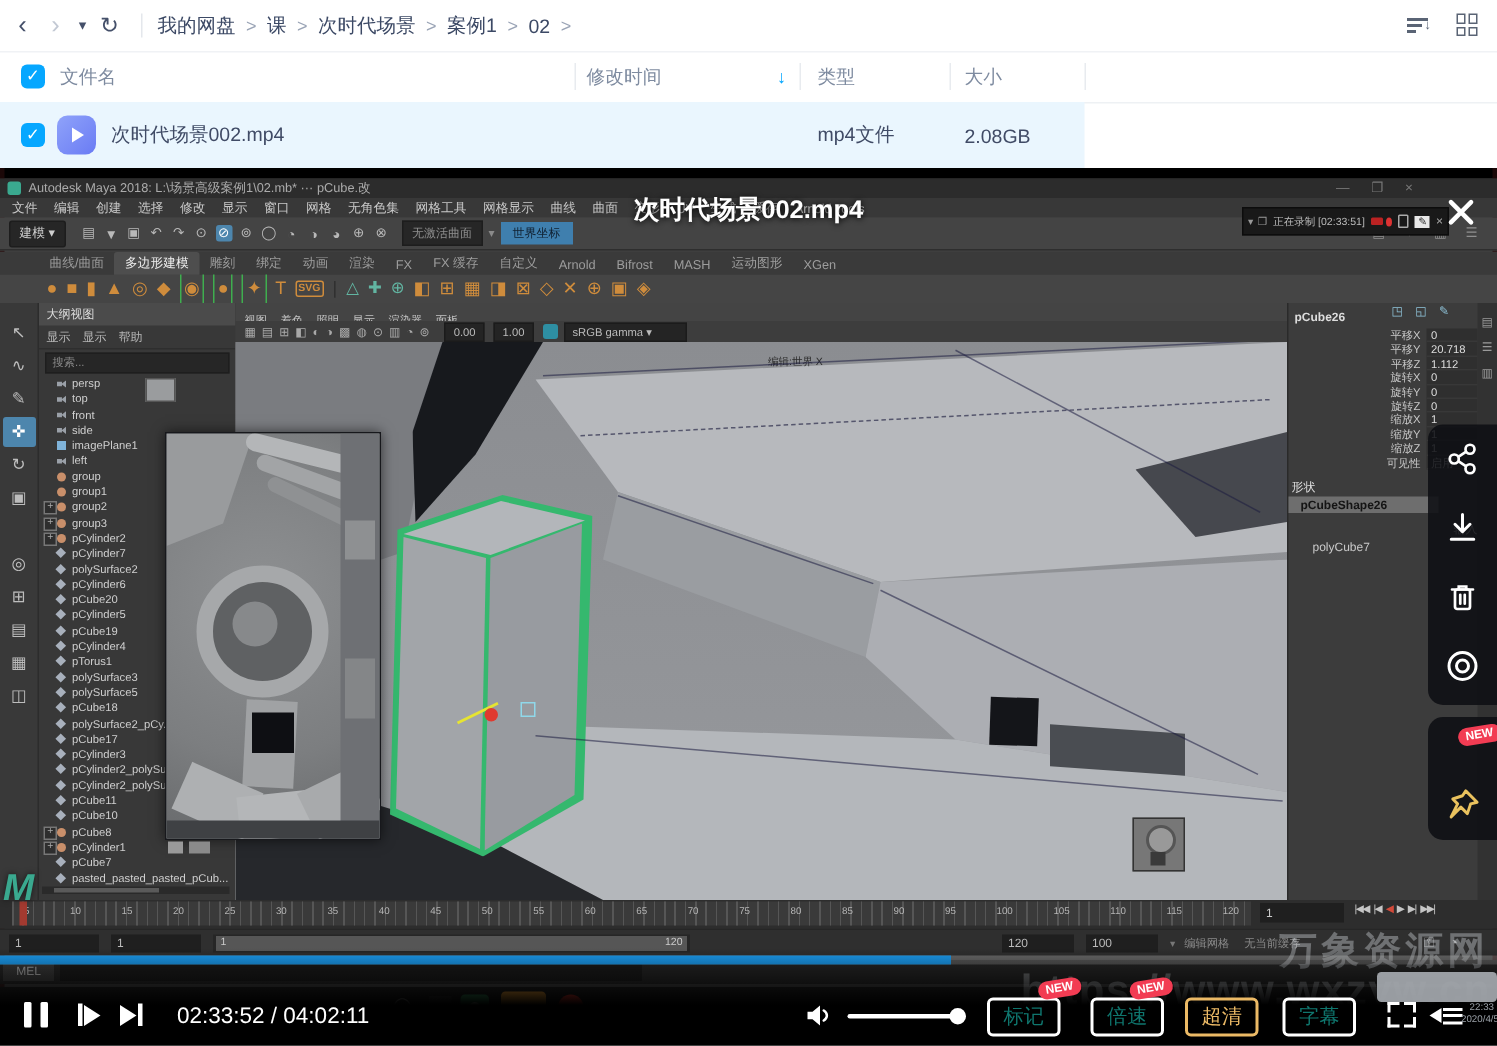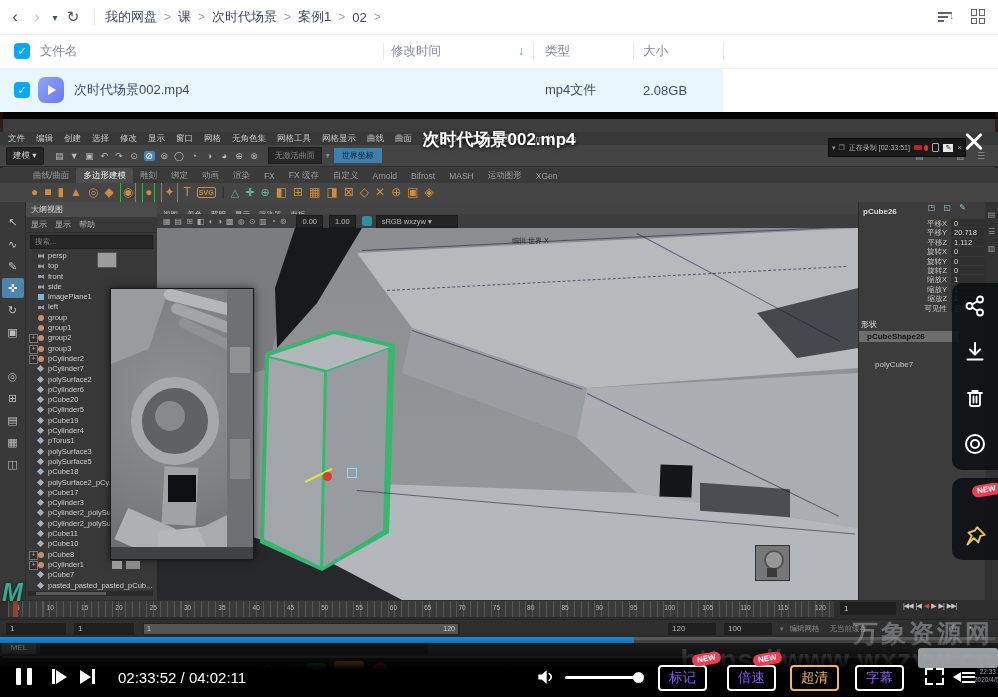--- a/index.html
+++ b/index.html
@@ -126,21 +126,21 @@
   #wm1{position:absolute;right:5px;top:505px;font-size:25px;letter-spacing:3px;}
   #wm2{position:absolute;right:4px;top:532px;font-size:28px;letter-spacing:1px;}
   #progress{left:0;top:525px;width:998px;height:6px;background:rgba(255,255,255,.22);z-index:20;cursor:pointer;}
   #progressfill{height:6px;background:#1b9df2;}
   #bottombar{left:0;top:520px;width:998px;height:65px;background:linear-gradient(180deg,rgba(0,0,0,0) 0,rgba(0,0,0,.55) 22px,#000 38px);z-index:21;}
   .ctl{position:absolute;z-index:26;}
   .pbar{display:inline-block;width:5px;height:17px;background:#fff;border-radius:1px;}
   .tri-r{width:0;height:0;border-left:11px solid #fff;border-top:7px solid transparent;border-bottom:7px solid transparent;}
   .vbar{display:inline-block;width:3px;height:15px;background:#fff;}
   #timetext{color:#fff;font-size:15px;}
-  .pill{border:2px solid #fff;border-radius:4px;color:#8b5cf6;font-size:13.5px;padding:2px 9px;cursor:pointer;white-space:nowrap;}
+  .pill{border:2px solid #fff;border-radius:4px;color:#0f766e;font-size:13.5px;padding:2px 9px;cursor:pointer;white-space:nowrap;}
   .pill.gold{border-color:#ecba66;color:#ecba66;}
   #fsbox{width:19px;height:17px;position:relative;cursor:pointer;}
   #fsbox i{position:absolute;width:6px;height:5px;border:2.5px solid #fff;}
   #tooltipbox{left:918px;top:536px;width:80px;height:20px;background:#a8adb3;border-radius:3px;z-index:22;opacity:.9;}
   #clock{left:974px;top:556px;z-index:27;color:#9ba1a8;font-size:6.5px;line-height:8px;text-align:right;width:22px;}
   #plist{cursor:pointer;}
   #plist i{display:block;width:13px;height:2px;background:#fff;margin:2.5px 0;}
   #plist .tri-l2{position:absolute;left:-9px;top:3px;width:0;height:0;border-right:8px solid #fff;border-top:5px solid transparent;border-bottom:5px solid transparent;}
 </style>
 </head>
@@ -216,20 +216,25 @@
     </div>
   </div>
 
   <div id="player" class="a">
 
     <div id="maya" class="a">
       <div class="a" style="left:0;top:0;width:998px;height:7px;background:#000;"></div>
       <div class="a bez" style="left:0;top:0;width:3px;height:578px;"></div>
       <div class="a bez" style="right:0;top:0;width:3px;height:578px;"></div>
 
+      <div id="mtitlebar" class="a r">
+        <span style="width:9px;height:9px;background:#3aa98f;margin:0 5px;border-radius:2px;"></span>
+        <span>Autodesk Maya 2018: L:\场景高级案例1\02.mb*   ···   pCube.改</span>
+        <span class="a" style="right:50px;color:#777;font-size:9px;letter-spacing:6px;">— ❐ ×</span>
+      </div>
 
       <div id="mmenus" class="a r" style="padding-left:8px;">
 
       <span>文件</span>
           <span>编辑</span>
           <span>创建</span>
           <span>选择</span>
           <span>修改</span>
           <span>显示</span>
           <span>窗口</span>
@@ -408,21 +413,21 @@
               <span class="vico">▩</span>
               <span class="vico">◍</span>
               <span class="vico">⊙</span>
               <span class="vico">▥</span>
               <span class="vico">◔</span>
               <span class="vico">⊚</span>
             </span>
           <span class="vfield" style="margin-left:8px;">0.00</span>
           <span class="vfield" style="margin-left:6px;text-align:center;">1.00</span>
           <span style="width:10px;height:10px;background:#2e8fa3;border-radius:2px;margin-left:6px;"></span>
-          <span class="vfield" style="margin-left:4px;min-width:70px;"><span>sRGB wxzyw</span>  ▾</span>
+          <span class="vfield" style="margin-left:4px;min-width:70px;"><span>sRGB gamma</span>  ▾</span>
         </div>
 
         <div id="scene">
           <div class="poly" style="background:#7a7c80;clip-path:polygon(0px 0px,140px 0px,112px 140px,0px 178px);"></div>
           <div class="poly" style="background:#17191d;clip-path:polygon(138px 0px,205px 0px,160px 75px,120px 120px,118px 60px);"></div>
           <div class="poly" style="background:#b7b9bd;clip-path:polygon(200px 25px,701px 0px,701px 140px,430px 160px,255px 100px);"></div>
           <div class="poly" style="background:#9a9da1;clip-path:polygon(255px 100px,430px 160px,420px 210px,245px 145px);"></div>
           <div class="poly" style="background:#acaeb3;clip-path:polygon(430px 160px,701px 145px,701px 300px,480px 265px,420px 210px);"></div>
           <div class="poly" style="background:#46484e;clip-path:polygon(600px 85px,701px 60px,701px 120px,640px 130px);"></div>
           <div class="poly" style="background:#b4b7bb;clip-path:polygon(190px 255px,480px 265px,701px 300px,701px 372px,245px 372px,165px 330px);"></div>

